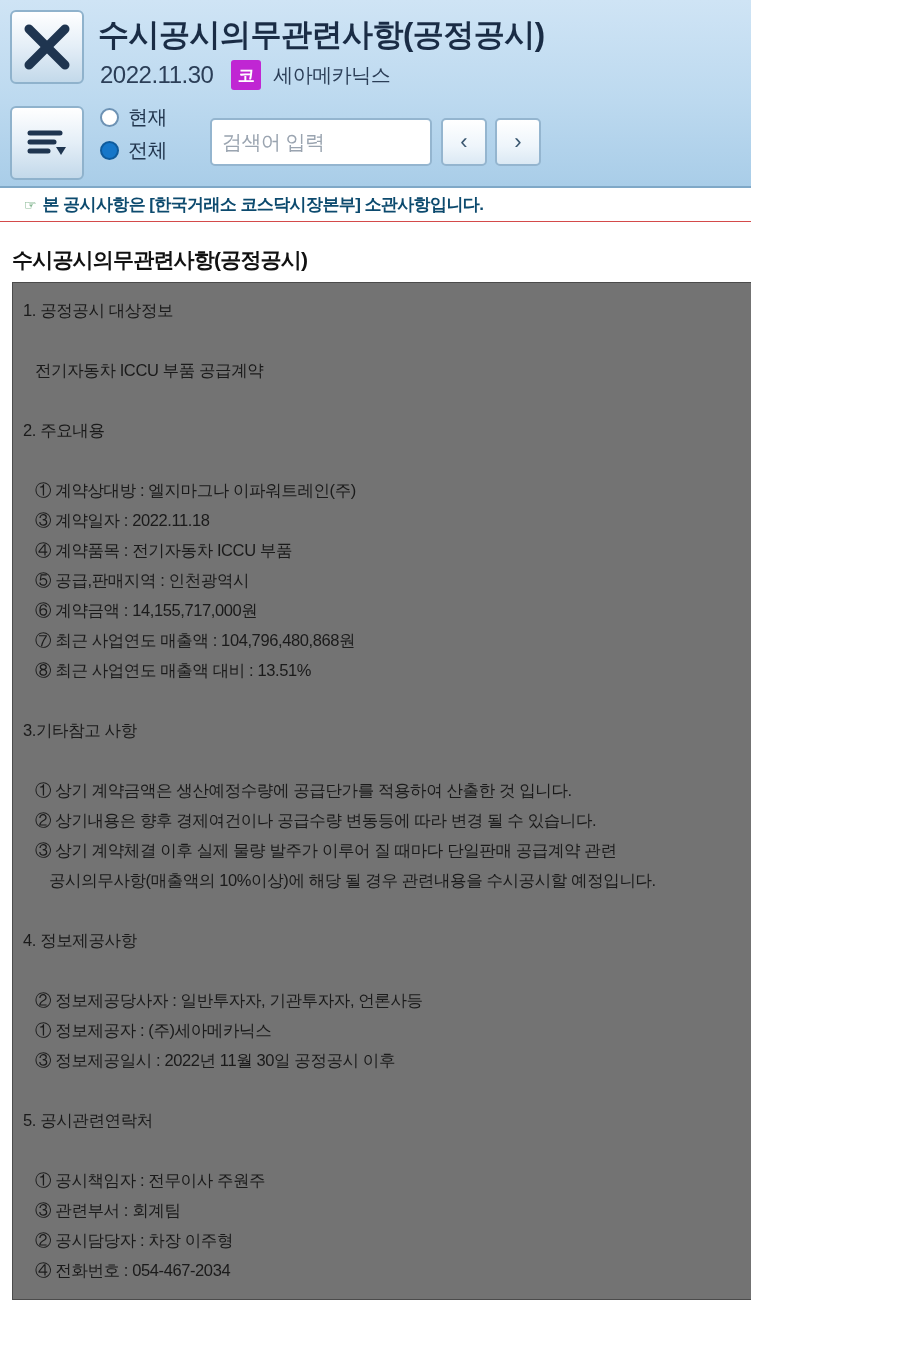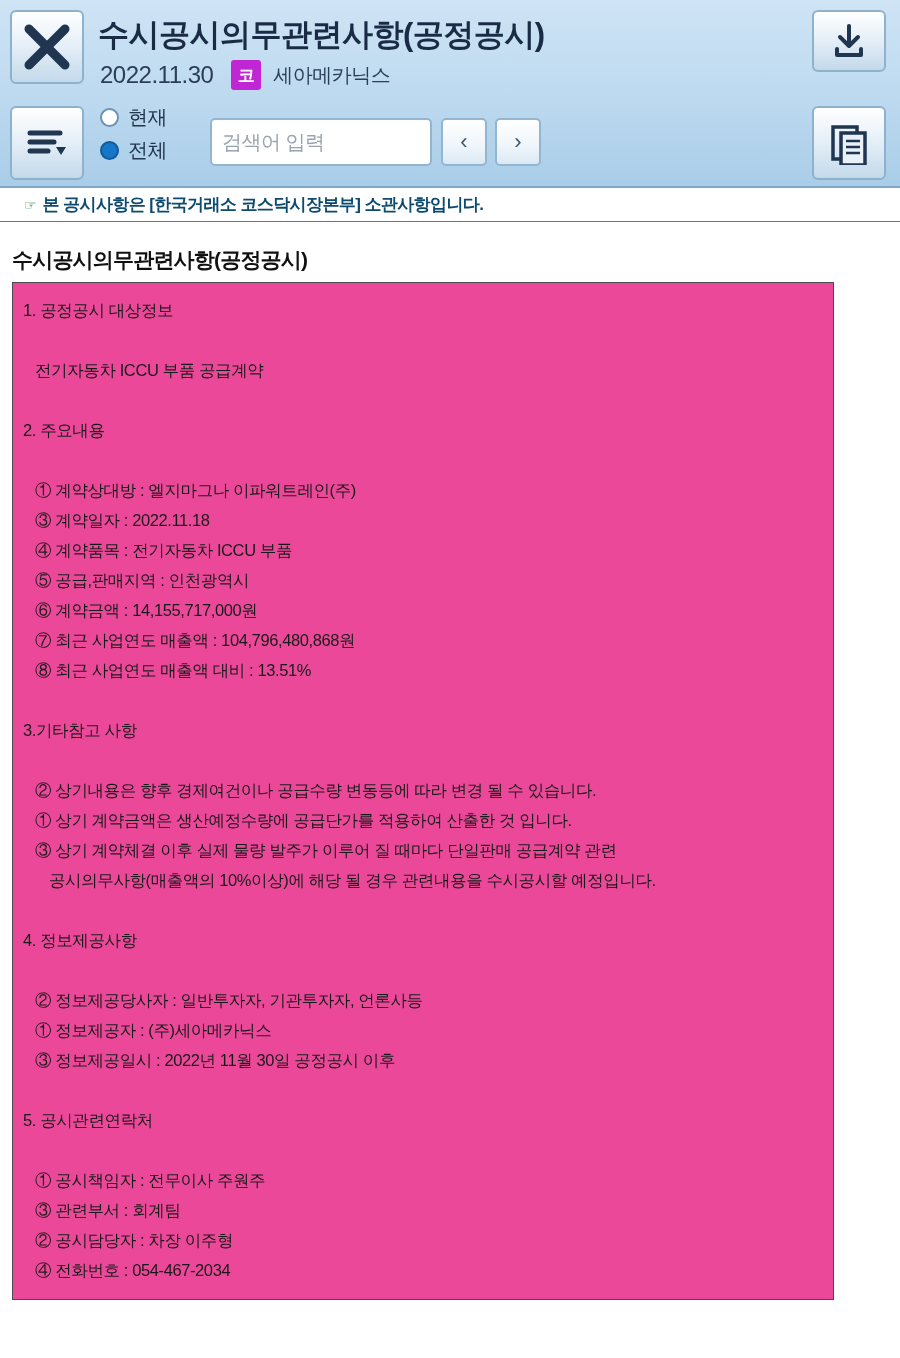--- a/index.html
+++ b/index.html
@@ -4,21 +4,21 @@
 <style>
   * { box-sizing: border-box; }
   html, body {
     margin: 0;
     padding: 0;
     background: #ffffff;
     font-family: "Liberation Sans", sans-serif;
   }
   #page {
     position: relative;
-    width: 900px;
+    width: 751px;
     height: 1358px;
     overflow: hidden;
     background: #ffffff;
   }
 
   
   .header {
     position: relative;
     width: 900px;
     height: 188px;
@@ -218,21 +218,21 @@
     font-size: 21px;
     font-weight: bold;
     color: #111111;
     letter-spacing: -0.8px;
   }
   .doc-box {
     margin: 0 auto 0 12px;
     width: 822px;
     border: 1px solid #4b4b4b;
     padding: 12px 0 14px 0;
-    background: #ec4899;
+    background: #737373;
   }
   .line {
     font-size: 16.5px;
     color: #1a1a1a;
     line-height: 30px;
     white-space: pre;
     letter-spacing: -0.4px;
     padding-left: 10px;
   }
   .line.indent1 { padding-left: 22px; }
@@ -327,22 +327,22 @@
       <div class="line indent1">① 계약상대방 : 엘지마그나 이파워트레인(주)</div>
       <div class="line indent1">③ 계약일자 : 2022.11.18</div>
       <div class="line indent1">④ 계약품목 : 전기자동차 ICCU 부품</div>
       <div class="line indent1">⑤ 공급,판매지역 : 인천광역시</div>
       <div class="line indent1">⑥ 계약금액 : 14,155,717,000원</div>
       <div class="line indent1">⑦ 최근 사업연도 매출액 : 104,796,480,868원</div>
       <div class="line indent1">⑧ 최근 사업연도 매출액 대비 : 13.51%</div>
       <div class="line blank"></div>
       <div class="line">3.기타참고 사항</div>
       <div class="line blank"></div>
+      <div class="line indent1">① 상기 계약금액은 생산예정수량에 공급단가를 적용하여 산출한 것 입니다.</div>
       <div class="line indent1">② 상기내용은 향후 경제여건이나 공급수량 변동등에 따라 변경 될 수 있습니다.</div>
-      <div class="line indent1">① 상기 계약금액은 생산예정수량에 공급단가를 적용하여 산출한 것 입니다.</div>
       <div class="line indent1">③ 상기 계약체결 이후 실제 물량 발주가 이루어 질 때마다 단일판매 공급계약 관련</div>
       <div class="line indent2">공시의무사항(매출액의 10%이상)에 해당 될 경우 관련내용을 수시공시할 예정입니다.</div>
       <div class="line blank"></div>
       <div class="line">4. 정보제공사항</div>
       <div class="line blank"></div>
       <div class="line indent1">② 정보제공당사자 : 일반투자자, 기관투자자, 언론사등</div>
       <div class="line indent1">① 정보제공자 : (주)세아메카닉스</div>
       <div class="line indent1">③ 정보제공일시 : 2022년 11월 30일 공정공시 이후</div>
       <div class="line blank"></div>
       <div class="line">5. 공시관련연락처</div>

